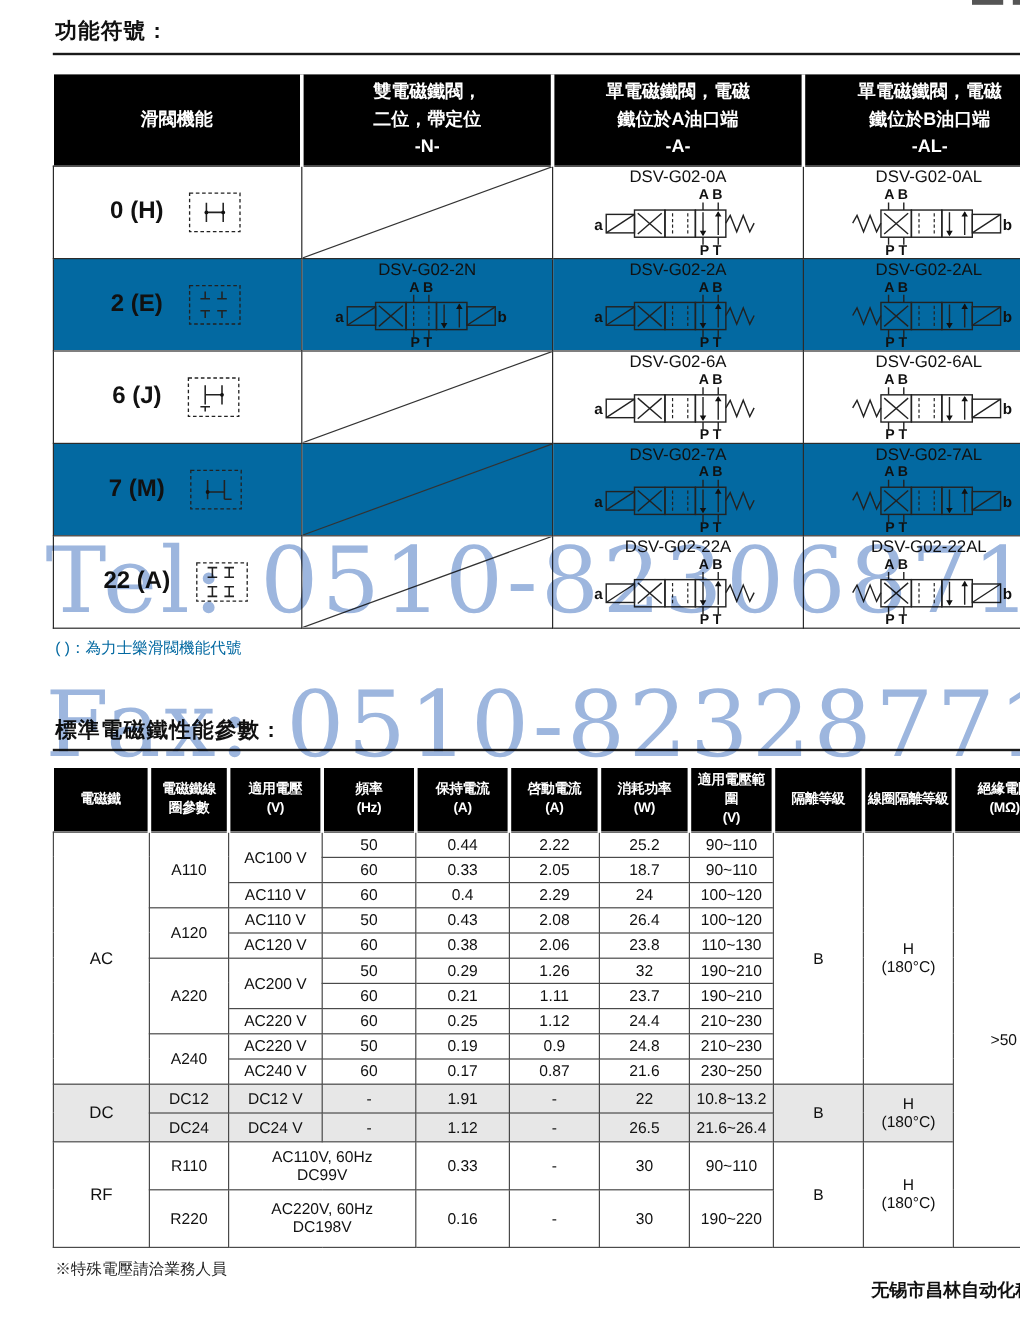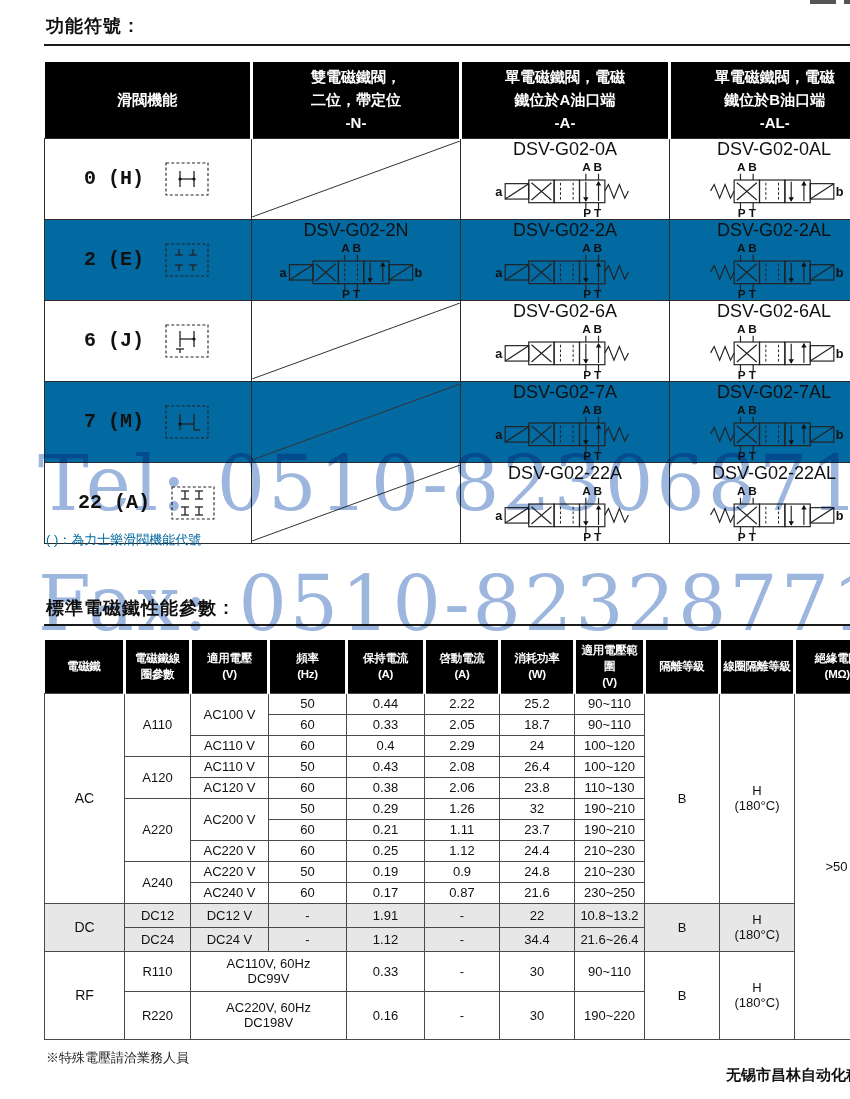--- a/index.html
+++ b/index.html
@@ -18,23 +18,23 @@
     height:76px; text-align:center; vertical-align:middle; line-height:1.55;
     border-right:3px solid #fff;
   }
   .t1 th:last-child { border-right:none; }
   .t1 td {
     border:1px solid #2b2b2b; height:77px; text-align:center; vertical-align:middle;
     padding:0; overflow:hidden;
   }
   .t1 tr.shade td { background:#0369a1; }
   .spoolwrap { display:flex; align-items:center; justify-content:center; gap:18px; }
-  .spool-label { font-size:20px; font-weight:bold;font-family:Liberation Mono, monospace; }
+  .spool-label { font-size:20px; font-weight:bold; }
   .spool-svg { width:50px; height:38px; }
-  .model { font-size:18px; margin-bottom:1px; }
+  .model { font-size:14px; margin-bottom:1px; }
   .valve-svg { width:150px; height:58px; display:block; margin:0 auto; }
   .valve-n-svg { width:165px; height:58px; display:block; margin:0 auto; }
   .diagsvg { width:100%; height:100%; display:block; }
   .diagsvg line { stroke:#333; stroke-width:1; vector-effect:non-scaling-stroke; }
 
   svg .ln { stroke:#222; stroke-width:1.3; fill:none; }
   svg .dsh { stroke:#222; stroke-width:1.1; fill:none; stroke-dasharray:3,2.2; }
   svg .vtext { font-family:"Liberation Sans",sans-serif; font-size:14px; fill:#111; font-weight:bold; }
   svg .ptext { font-family:"Liberation Sans",sans-serif; font-size:13px; fill:#111; font-weight:bold; text-anchor:middle; }
   svg .dot { fill:#111; }
@@ -525,21 +525,21 @@
       <td class="shade" rowspan="2">B</td>
       <td class="shade pre" rowspan="2">H
 (180°C)</td>
     </tr>
     <tr class="rdc">
       <td class="shade">DC24</td>
       <td class="shade">DC24 V</td>
       <td class="shade">-</td>
       <td class="shade">1.12</td>
       <td class="shade">-</td>
-      <td class="shade">34.4</td>
+      <td class="shade">26.5</td>
       <td class="shade">21.6~26.4</td>
     </tr>
 
     <tr class="rrf1">
       <td class="grp" rowspan="2">RF</td>
       <td>R110</td>
       <td colspan="2" class="pre">AC110V, 60Hz
 DC99V</td>
       <td>0.33</td>
       <td>-</td>

